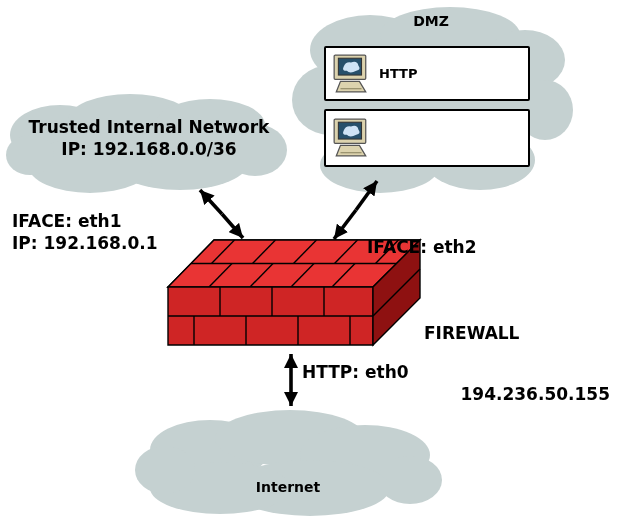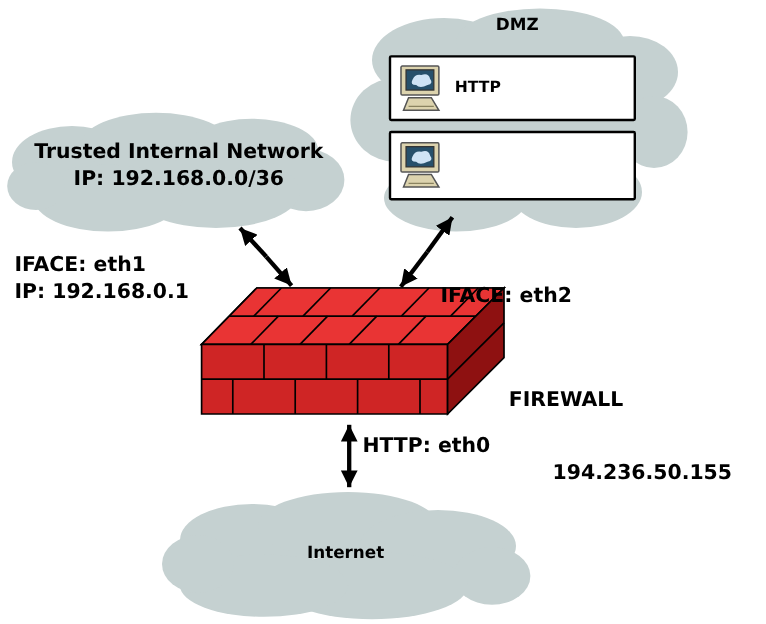--- a/index.html
+++ b/index.html
@@ -163,15 +163,15 @@
     <div>IFACE: eth2</div>
   </div>
 
   <div class="lbl" style="left:424px; top:290px;margin-top:32px;">FIREWALL</div>
 
   <div class="lbl eth0-block" style="left:302px; top:361px;">
     <div>HTTP: eth0</div>
     <div class="r">194.236.50.155</div>
   </div>
 
-  <div class="lbl big center" style="left:208px; top:450px; width:160px;">Internet</div>
+  <div class="lbl big center" style="left:208px; top:476px; width:160px;">Internet</div>
 
 </div>
 
 </body></html>

